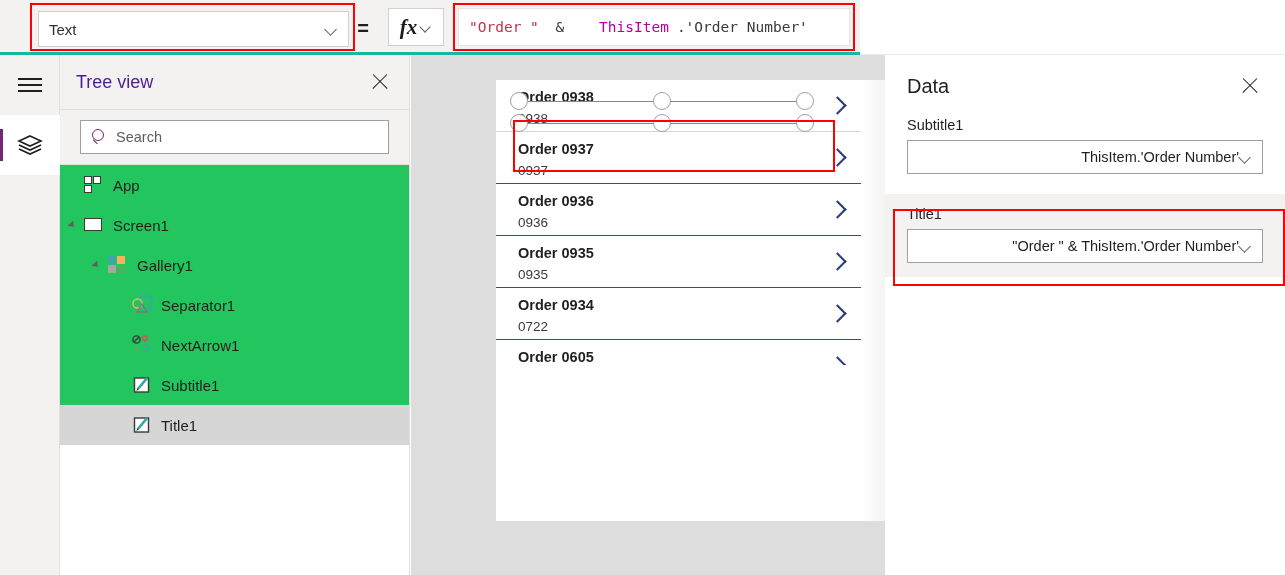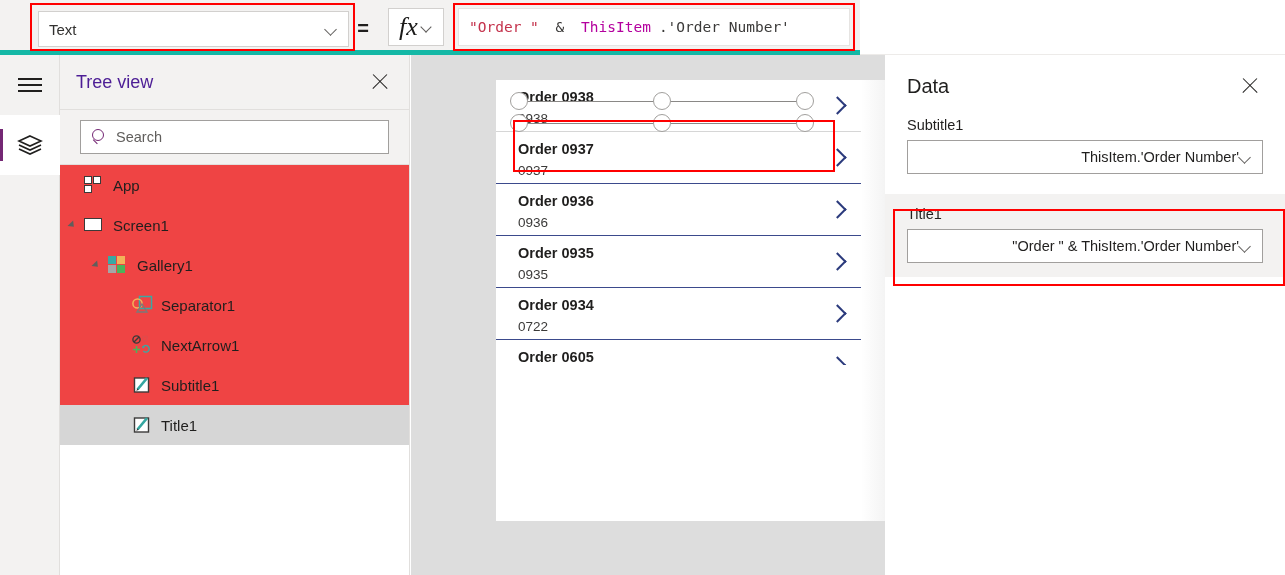--- a/index.html
+++ b/index.html
@@ -11,21 +11,21 @@
     font-family: "Liberation Sans", sans-serif;
     -webkit-font-smoothing: antialiased;
   }
 
   #app { position: relative; width: 1285px; height: 575px; background:#ffffff; }
 
   
   .topbar {
     position: absolute; left:0; top:0; width:1285px; height:55px;
     background:#f3f2f1;
-    border-bottom:5px solid #14b8a6;
+    border-bottom:3px solid #14b8a6;
     display:flex; align-items:center;
   }
   .prop-dd-wrap {
     position:absolute; left:30px; top:3px; width:325px; height:48px;
     border:2px solid #ff0000; background:transparent;
   }
   .prop-dd {
     position:absolute; left:6px; top:6px; width:311px; height:36px;
     background:#ffffff; border:1px solid #d2d0ce;
     display:flex; align-items:center; padding:0 10px;
@@ -45,21 +45,21 @@
     position:absolute; left:352px; top:17px; width:22px;
     text-align:center; font-size:20px; font-weight:bold; color:#201f1e;
   }
   .fx-btn {
     position:absolute; left:388px; top:8px; width:56px; height:38px;
     background:#ffffff; border:1px solid #d2d0ce;
     display:flex; align-items:center; justify-content:center; gap:4px;
   }
   .fx-glyph {
     font-family:"Liberation Serif", serif;
-    font-style:italic; font-size:26px; font-weight:normal; color:#1b1a19;
+    font-style:italic; font-size:21px; font-weight:bold; color:#1b1a19;
     line-height:1;
   }
   .fx-chev { width:11px; height:11px; position:relative; }
   .fx-chev::before {
     content:""; position:absolute; left:0; top:1px;
     width:7px; height:7px;
     border-right:1.3px solid #605e5c; border-bottom:1.3px solid #605e5c;
     transform: rotate(45deg);
   }
   .formula-wrap {
@@ -68,21 +68,21 @@
   }
   .formula-box {
     position:absolute; left:3px; top:3px; right:3px; bottom:3px;
     background:#ffffff; border:1px solid #e6e4e2;
     display:flex; align-items:center; padding:0 10px;
     font-family:"DejaVu Sans Mono", monospace;
     font-size:14.5px; white-space:pre;
   }
   .tok-str { color:#c4314b; }
   .tok-op  { color:#3b3a39; }
-  .tok-ident { color:#b4009e; }
+  .tok-ident { color:#b4009e;margin-left:18px; }
   .tok-plain { color:#3b3a39;margin-left:8px; }
   .topbar-right-fill {
     position:absolute; left:860px; top:0; right:0; height:55px;
     background:#ffffff; border-bottom:1px solid #edebe9;
   }
 
   
   .rail {
     position:absolute; left:0; top:55px; width:60px; height:520px;
     background:#f3f2f1; border-right:1px solid #e1dfdd;
@@ -139,21 +139,21 @@
     content:""; position:absolute; left:1px; top:0px;
     width:10px; height:10px; border:1.4px solid #742774; border-radius:50%;
   }
   .mag::after {
     content:""; position:absolute; left:2px; top:10px;
     width:6px; height:1.4px; background:#742774;
     transform: rotate(45deg); transform-origin:left center;
   }
   .search-ph { font-size:14.5px; color:#605e5c; }
 
-  .tree-list { padding-top:0; background:#ef4444; }
+  .tree-list { padding-top:0; background:#22c55e; }
   .tree-row {
     height:40px; display:flex; align-items:center;
     font-size:15px; color:#201f1e; position:relative;
   }
   .tree-row.selected { background:#d6d6d6; }
   .tree-row .twisty {
     position:absolute; width:10px; height:10px;
   }
   .twisty::before {
     content:""; position:absolute; left:0; top:0;

